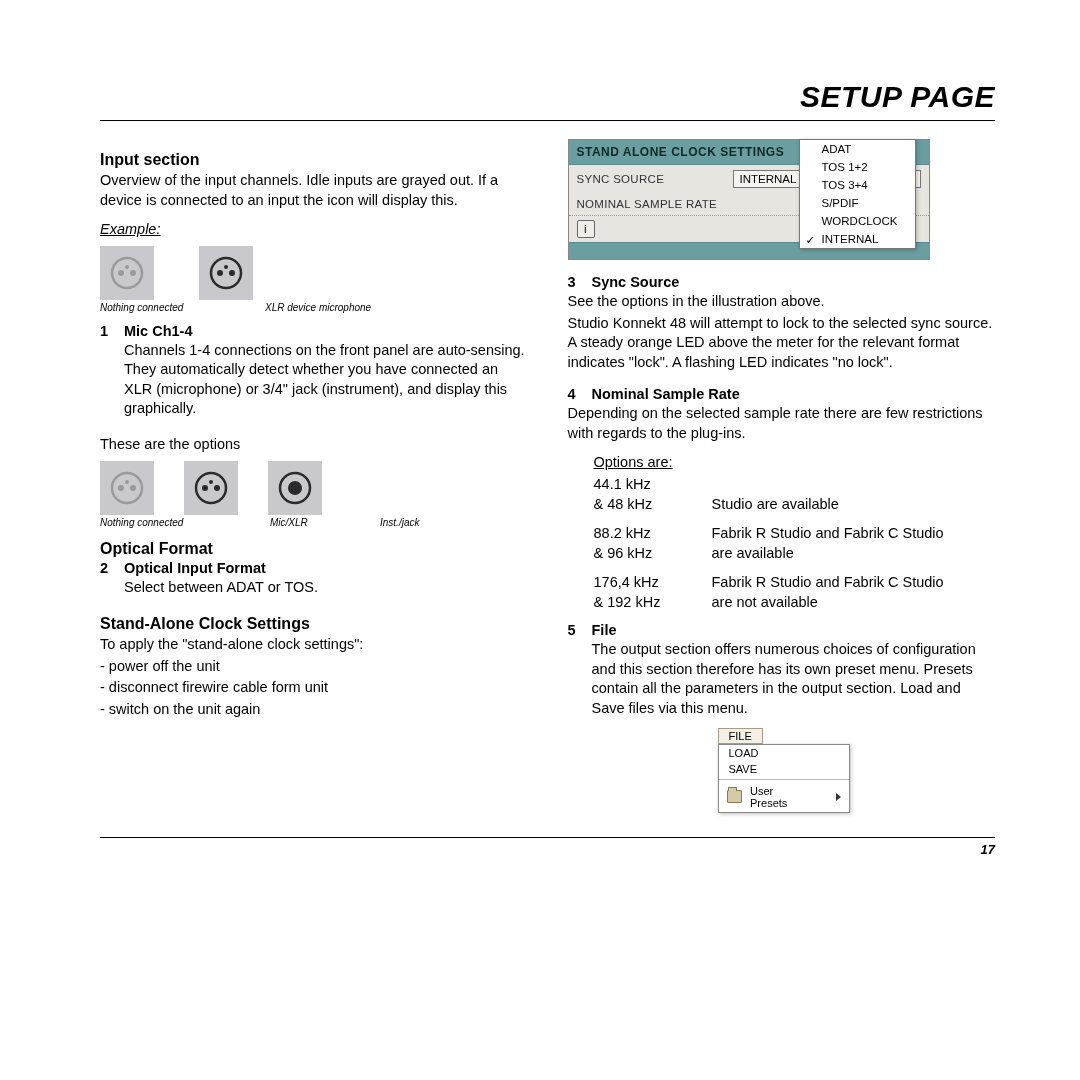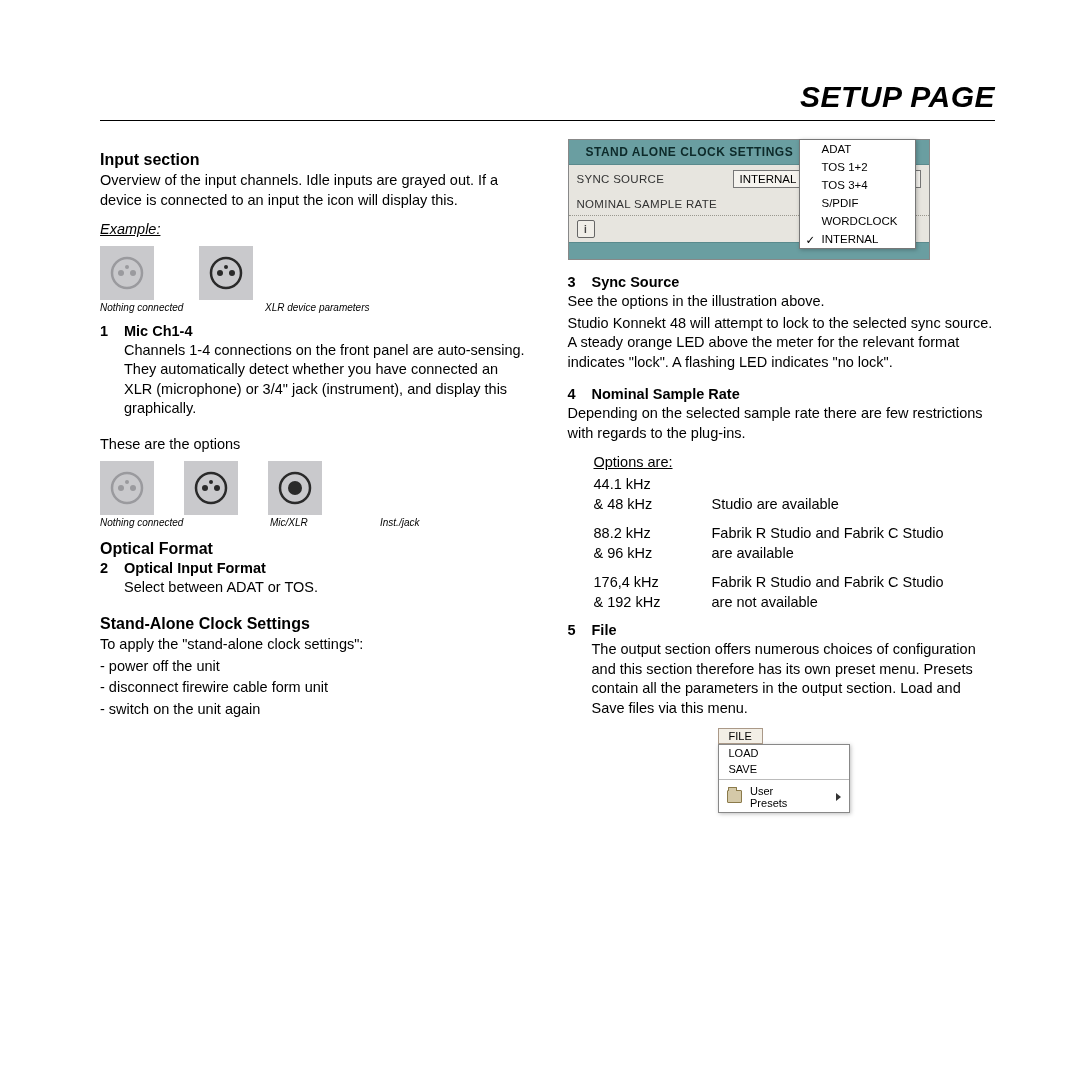--- a/index.html
+++ b/index.html
@@ -86,21 +86,21 @@
     width: 360px;
     border: 1px solid #888;
     background: #e0ded9;
     font-size: 12px;
     margin-bottom: 14px;
   }
   .panel-header {
     background: #6a9ea1;
     color: #0d2a2a;
     font-weight: bold;
-    padding: 5px 17px;
+    padding: 5px 8px;
     font-size: 12px;
     letter-spacing: 0.5px;
     border-bottom: 1px solid #5a8a8d;
   }
   .panel-body { background: #e7e5df; }
   .panel-row {
     display: flex; align-items: center;
     padding: 5px 8px;
     gap: 6px;
   }
@@ -216,21 +216,21 @@
           <svg width="40" height="40" viewBox="0 0 40 40">
             <circle cx="20" cy="20" r="15" fill="none" stroke="#2a2a2a" stroke-width="2.5"></circle>
             <circle cx="14" cy="20" r="3" fill="#2a2a2a"></circle>
             <circle cx="26" cy="20" r="3" fill="#2a2a2a"></circle>
             <circle cx="20" cy="14" r="2" fill="#2a2a2a"></circle>
           </svg>
         </div>
       </div>
       <div class="caption-row one">
         <span class="cap w1">Nothing connected</span>
-        <span class="cap w2">XLR device parameters</span>
+        <span class="cap w2">XLR device microphone</span>
       </div>
 
       <div class="num-item">
         <div class="num">1</div>
         <div class="num-body">
           <span class="num-title">Mic Ch1-4</span>
           <p>Channels 1-4 connections on the front panel are auto-sensing. They automatically detect whether you have connected an XLR (microphone) or 3/4" jack (instrument), and display this graphically.</p>
         </div>
       </div>
 
@@ -382,13 +382,16 @@
               <span>User Presets</span>
             </span>
             <span class="tri-right"></span>
           </div>
         </div>
       </div>
 
     </div>
   </div>
 
+  <div class="footer">
+    <span>17</span>
+  </div>
 </div>
 
 </body></html>

